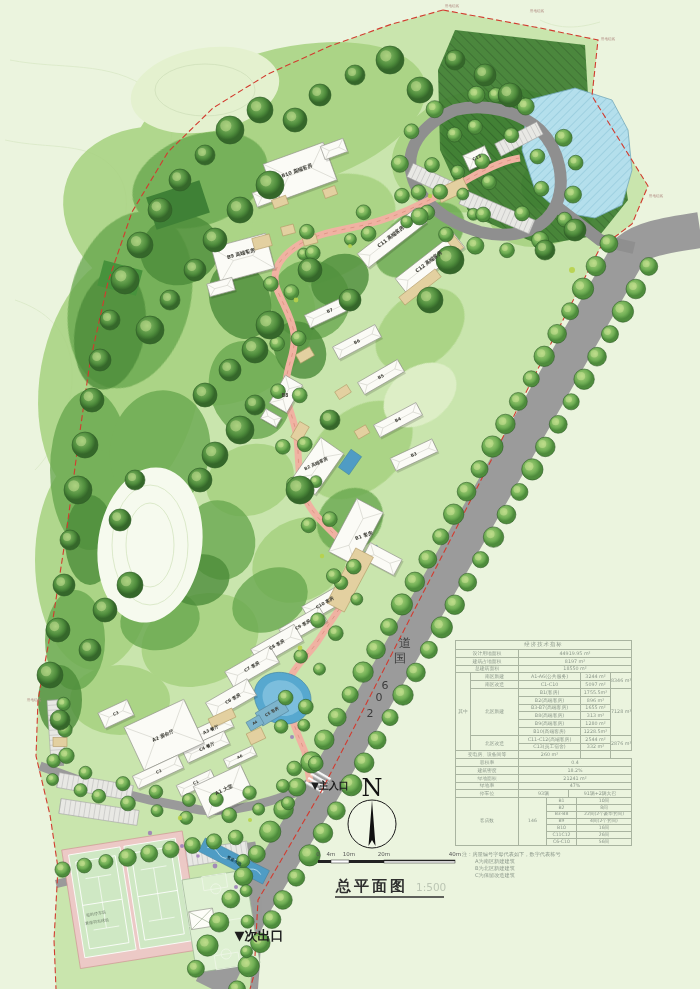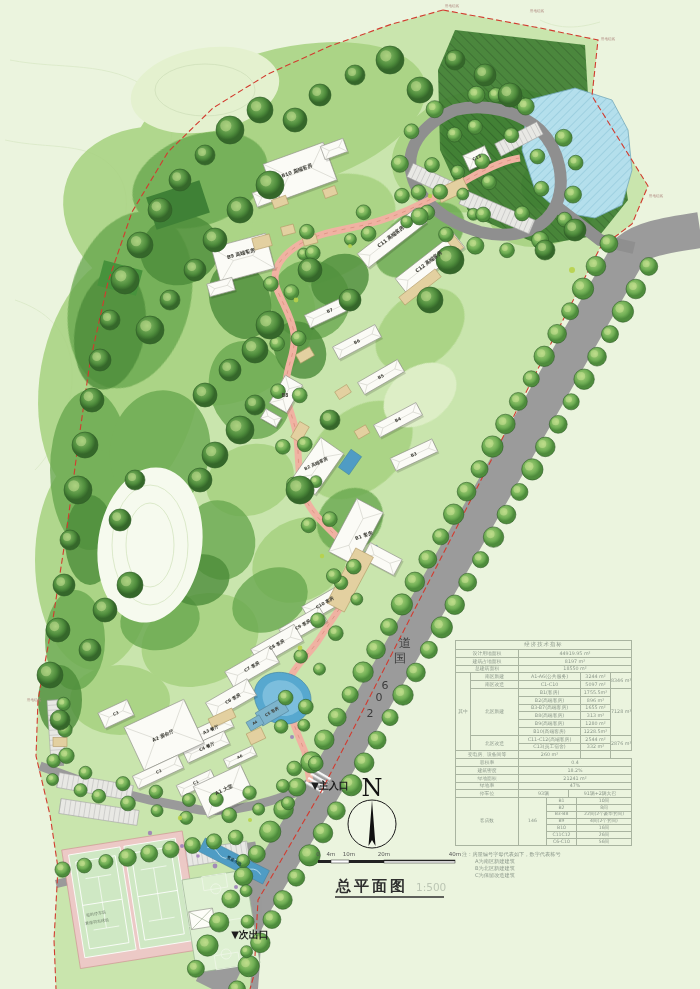--- a/index.html
+++ b/index.html
@@ -1732,21 +1732,21 @@
 <div class="lbl" style="left:211px;top:730px;font-size:8px;transform:translate(-50%,-50%) rotate(-25deg) scale(0.55)">A3 餐厅</div>
 <div class="lbl" style="left:207px;top:747px;font-size:8px;transform:translate(-50%,-50%) rotate(-25deg) scale(0.55)">C4 餐厅</div>
 <div class="lbl" style="left:240px;top:757px;font-size:8px;transform:translate(-50%,-50%) rotate(-25deg) scale(0.48)">A6</div>
 <div class="lbl" style="left:163px;top:736px;font-size:8px;transform:translate(-50%,-50%) rotate(-25deg) scale(0.6)">A2 宴会厅</div>
 <div class="lbl" style="left:116px;top:714px;font-size:8px;transform:translate(-50%,-50%) rotate(-25deg) scale(0.5)">C3</div>
 <div class="lbl" style="left:159px;top:772px;font-size:8px;transform:translate(-50%,-50%) rotate(-25deg) scale(0.5)">C2</div>
 <div class="lbl" style="left:196px;top:783px;font-size:8px;transform:translate(-50%,-50%) rotate(-25deg) scale(0.5)">C1</div>
 <div class="lbl" style="left:224px;top:790px;font-size:8px;transform:translate(-50%,-50%) rotate(-25deg) scale(0.62)">A1 大堂</div>
 
 <div class="lbl ent" style="left:330px;top:786px;font-size:10px;transform:translate(-50%,-50%)">▼主入口</div>
-<div class="lbl ent" style="left:250px;top:935px;font-size:10px;transform:translate(-50%,-50%)">▼次出口</div>
+<div class="lbl ent" style="left:259px;top:935px;font-size:13px;transform:translate(-50%,-50%)">▼次出口</div>
 
 <div class="lbl wlbl" style="left:234px;top:861px;font-size:8px;transform:translate(-50%,-50%) rotate(27deg) scale(0.5)">景观水池</div>
 <div class="lbl plbl" style="left:96px;top:914px;font-size:8px;transform:translate(-50%,-50%) rotate(-9deg) scale(0.5)">临时停车场</div>
 <div class="lbl plbl" style="left:97px;top:922px;font-size:8px;transform:translate(-50%,-50%) rotate(-9deg) scale(0.5)">兼做羽毛球场</div>
 
 <div class="lbl tiny" style="left:452px;top:6px;font-size:8px;transform:translate(-50%,-50%) scale(0.45)">用地红线</div>
 <div class="lbl tiny" style="left:537px;top:11px;font-size:8px;transform:translate(-50%,-50%) scale(0.45)">用地红线</div>
 <div class="lbl tiny" style="left:608px;top:39px;font-size:8px;transform:translate(-50%,-50%) scale(0.45)">用地红线</div>
 <div class="lbl tiny" style="left:656px;top:196px;font-size:8px;transform:translate(-50%,-50%) scale(0.45)">用地红线</div>
 <div class="lbl tiny" style="left:34px;top:700px;font-size:8px;transform:translate(-50%,-50%) scale(0.45)">用地红线</div>

